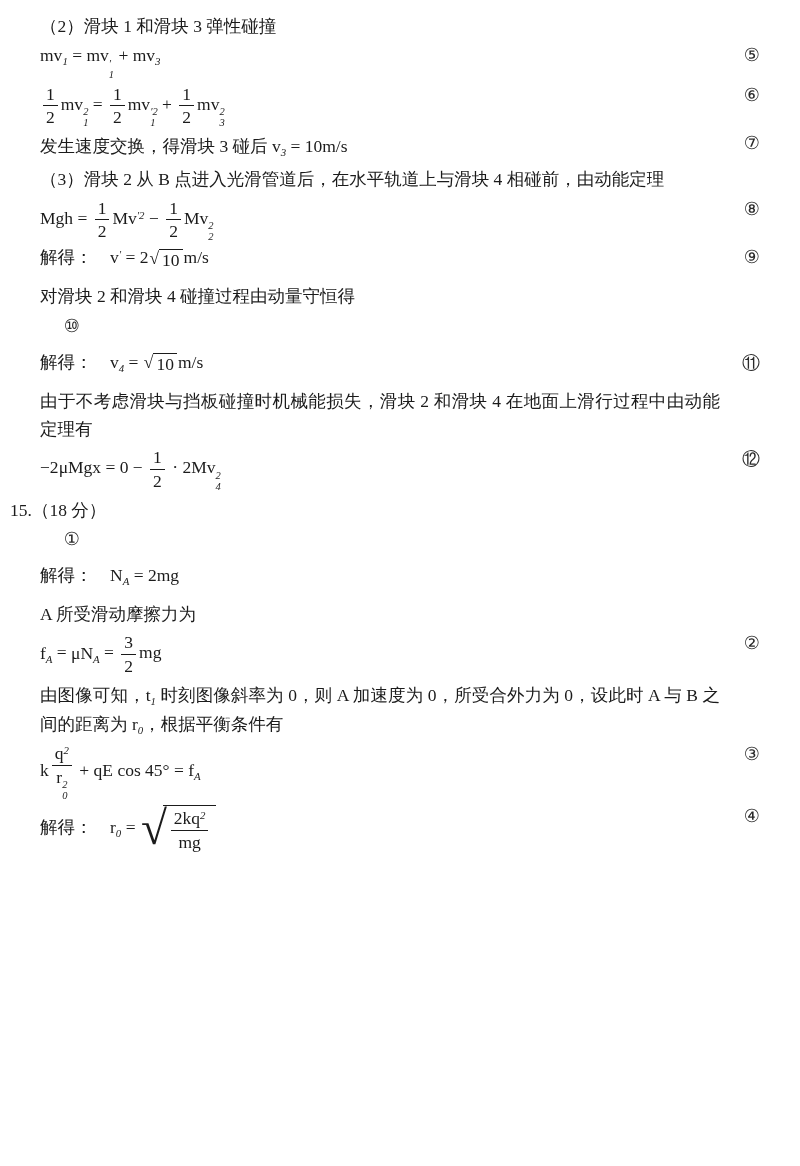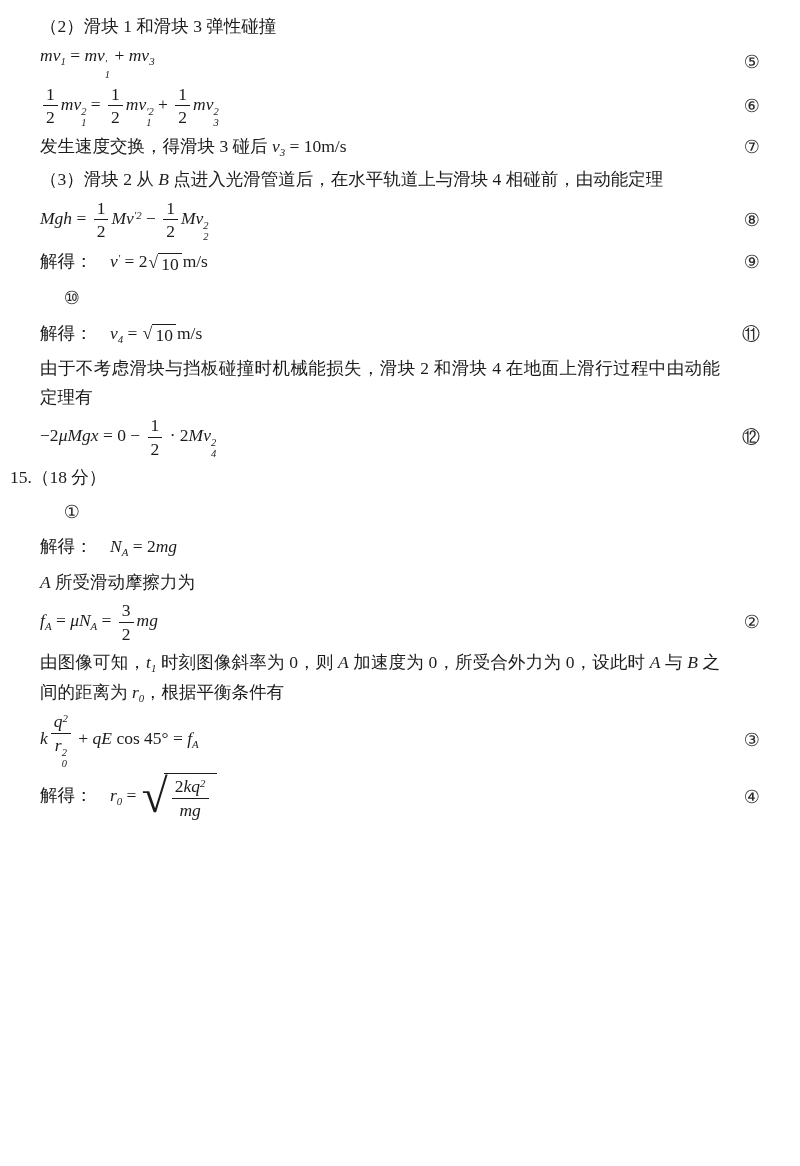--- a/index.html
+++ b/index.html
@@ -2,32 +2,32 @@
 <html><head>
 <meta charset="utf-8">
 <style>
   html,body{margin:0;padding:0;background:#ffffff;}
   .page{
     width:800px;height:1166px;box-sizing:border-box;
     padding:8px 40px 4px 40px;background:#ffffff;color:#1b1b1b;
     font-family:"Liberation Serif","DejaVu Serif",serif;
     font-size:17.5px;overflow:hidden;
   }
-  .row{display:flex;align-items:center;margin:4px 0;}
+  .row{display:flex;margin:4px 0;}
   .row .content{flex:1;min-width:0;}
   .row.para .content{line-height:1.62;text-align:justify;}
   .row.formula{min-height:32px;}
   .row.formula .content{line-height:1.35;display:block;}
   .tagcol{flex:none;width:40px;text-align:right;font-size:18px;color:#2a2a2a;}
   .row.outdent{margin-left:-30px;}
   .row.bold .content{font-weight:bold;}
   
   .plain{font-style:normal;}
   .mvar{white-space:nowrap;}
-  .mvar .vl{font-style:italic;}
+  .mvar .vl{}
   .msub{font-size:0.62em;vertical-align:-0.35em;font-style:italic;}
   .msup{font-size:0.62em;vertical-align:0.5em;font-style:italic;}
   .ss{display:inline-flex;flex-direction:column;align-items:flex-start;
       font-size:0.6em;line-height:1.05;vertical-align:-0.5em;font-style:italic;}
   .frac{display:inline-flex;flex-direction:column;align-items:center;
         vertical-align:middle;margin:0 3px;line-height:1.18;text-align:center;}
   .frac .num{display:block;padding:0 3px 1px 3px;border-bottom:1.4px solid #1b1b1b;}
   .frac .den{display:block;padding:1px 3px 0 3px;}
   .sqrt{display:inline-flex;align-items:flex-start;vertical-align:middle;margin:0 1px;}
   .sqrt .rad{line-height:1.05;font-style:normal;}
@@ -95,20 +95,24 @@
             </span></span></div>
         <div class="tagcol">⑧</div>
       </div>
       <div class="row formula">
         <div class="content"><span class="plain">解得：　</span><span class="mvar"><span class="vl">v</span><span class="msup">′</span></span><span class="plain"> = 2</span><span class="sqrt">
             <span class="rad">√</span>
             <span class="sbody"><span class="plain">10</span></span>
           </span><span class="plain">m/s</span></div>
         <div class="tagcol">⑨</div>
       </div>
+      <div class="row para">
+        <div class="content"><span class="plain">对滑块 2 和滑块 4 碰撞过程由动量守恒得</span></div>
+        <div class="tagcol"></div>
+      </div>
       <div class="row formula">
         <div class="tagcol">⑩</div>
       </div>
       <div class="row formula">
         <div class="content"><span class="plain">解得：　</span><span class="mvar"><span class="vl">v</span><span class="msub">4</span></span><span class="plain"> = </span><span class="sqrt">
             <span class="rad">√</span>
             <span class="sbody"><span class="plain">10</span></span>
           </span><span class="plain">m/s</span></div>
         <div class="tagcol">⑪</div>
       </div>

